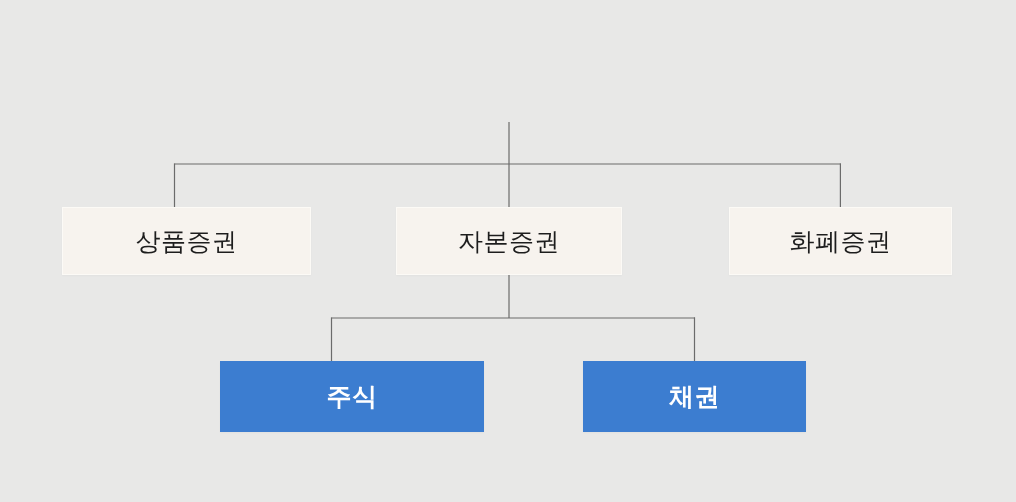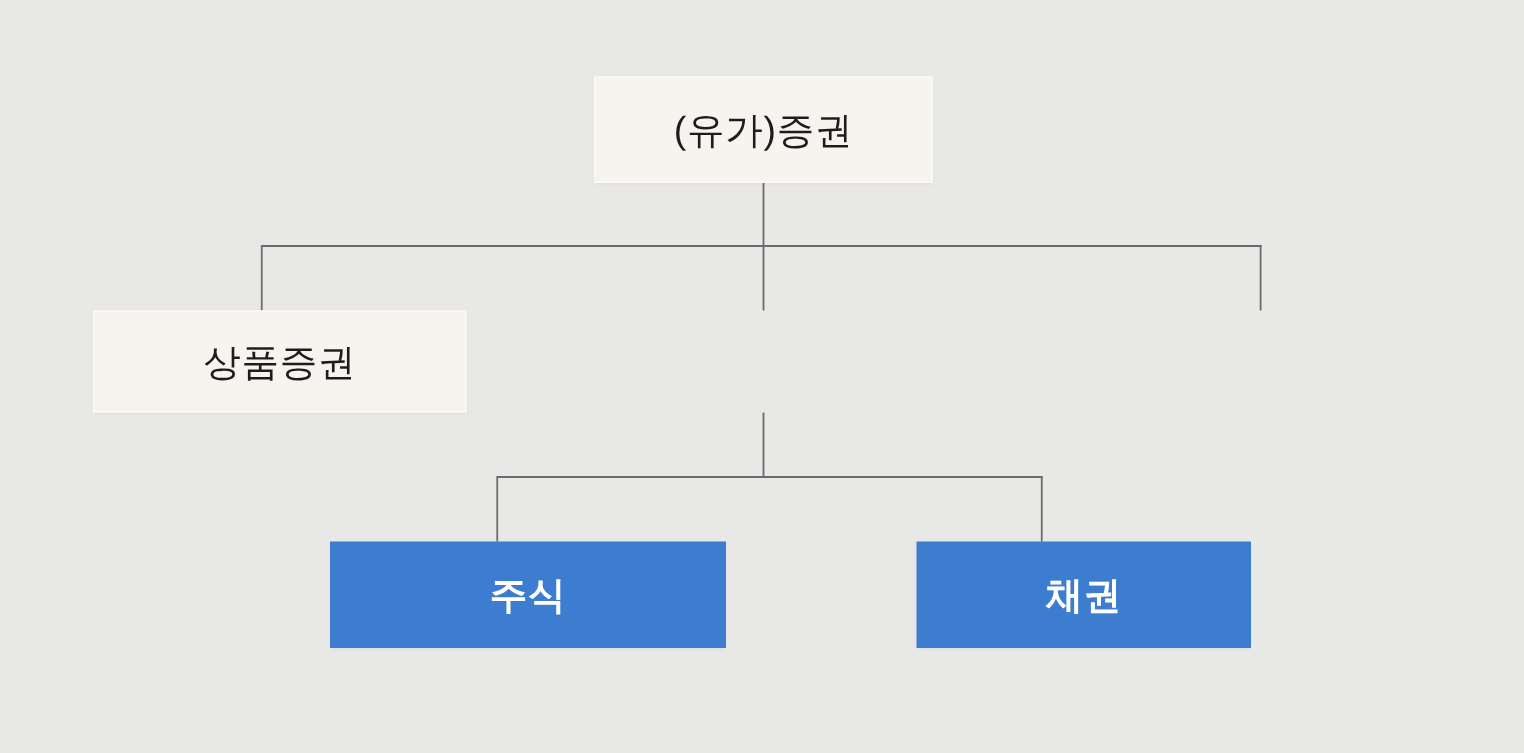--- a/index.html
+++ b/index.html
@@ -45,50 +45,53 @@
     border:none;
     color:var(--highlight-text);
     font-weight:700;
   }
   
   .node--root     {left:396px; top:51px;  width:226px; height:71px;}
   .node--l2-a     {left:62px;  top:207px; width:249px; height:68px;}
   .node--l2-b     {left:396px; top:207px; width:226px; height:68px;}
   .node--l2-c     {left:729px; top:207px; width:223px; height:68px;}
   .node--l3-a     {left:220px; top:361px; width:264px; height:71px;}
-  .node--l3-b     {left:583px; top:361px; width:223px; height:71px;margin-left:28px;}
+  .node--l3-b     {left:583px; top:361px; width:223px; height:71px;}
 </style>
 </head>
 <body>
 
 <div class="canvas">
 
   <svg class="connectors" viewBox="0 0 1016 502" xmlns="http://www.w3.org/2000/svg">
 
     <line x1="509" y1="122" x2="509" y2="164" stroke-width="1.2" stroke="#6b6b6b"></line>
     <line x1="174.5" y1="164" x2="841" y2="164" stroke-width="1.2" stroke="#6b6b6b"></line>
     <line x1="174.5" y1="163.4" x2="174.5" y2="207" stroke-width="1.2" stroke="#6b6b6b"></line>
     <line x1="509" y1="164" x2="509" y2="207" stroke-width="1.2" stroke="#6b6b6b"></line>
     <line x1="840.4" y1="163.4" x2="840.4" y2="207" stroke-width="1.2" stroke="#6b6b6b"></line>
 
     <line x1="509" y1="275" x2="509" y2="318" stroke-width="1.2" stroke="#6b6b6b"></line>
     <line x1="331.5" y1="318" x2="695" y2="318" stroke-width="1.2" stroke="#6b6b6b"></line>
     <line x1="331.5" y1="317.4" x2="331.5" y2="361" stroke-width="1.2" stroke="#6b6b6b"></line>
     <line x1="694.5" y1="317.4" x2="694.5" y2="361" stroke-width="1.2" stroke="#6b6b6b"></line>
   </svg>
 
-  <div class="node node--root">
-    <span>(유가)증권</span>
-  </div>
 
   <div class="node node--l2-a">
     <span>상품증권</span>
   </div>
 
+  <div class="node node--l2-b">
+    <span>자본증권</span>
+  </div>
 
+  <div class="node node--l2-c">
+    <span>화폐증권</span>
+  </div>
 
   <div class="node node--l3-a node--highlight">
     <span>주식</span>
   </div>
 
   <div class="node node--l3-b node--highlight">
     <span>채권</span>
   </div>
 
 </div>

